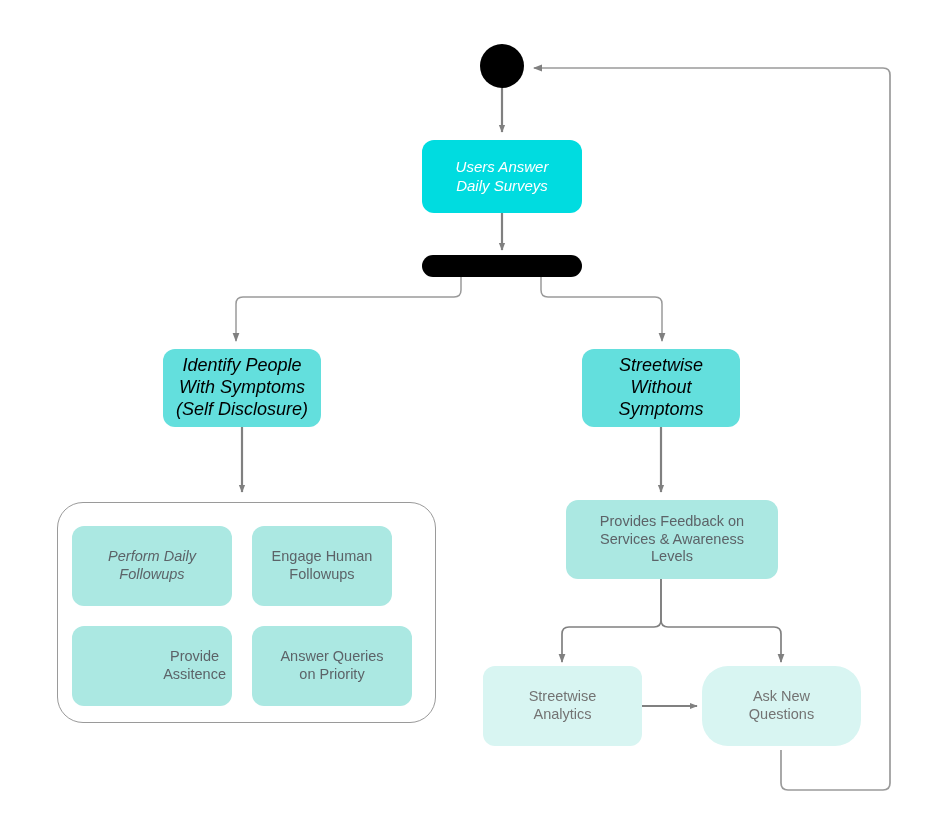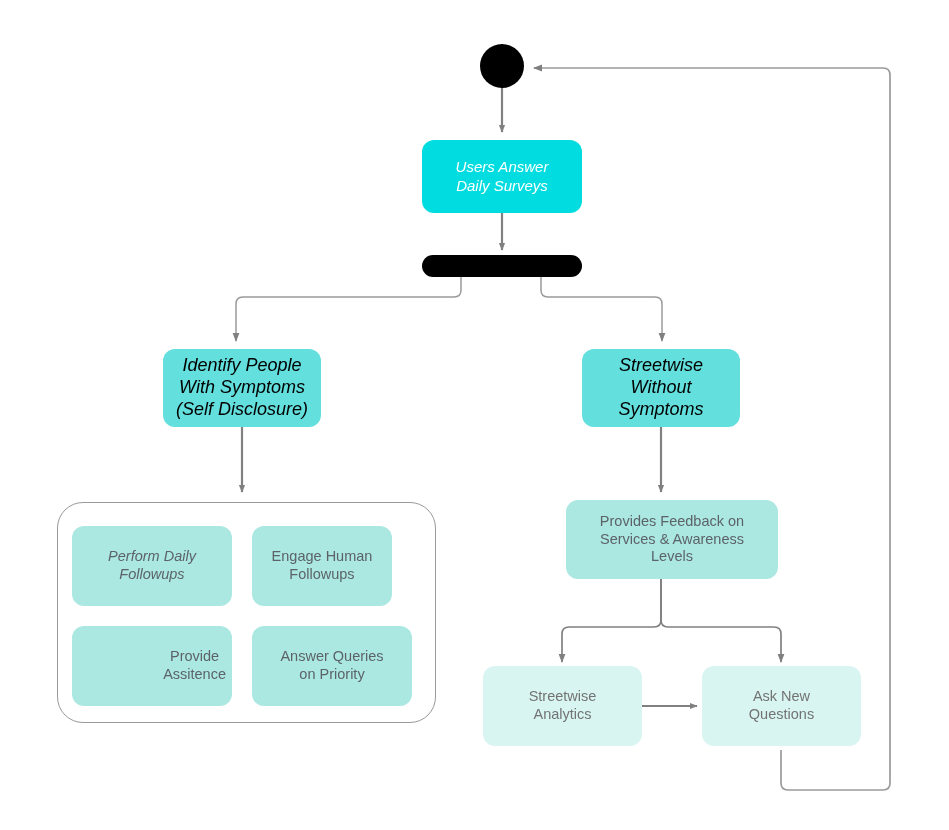--- a/index.html
+++ b/index.html
@@ -166,18 +166,18 @@
   <div class="node lvl3" style="left:252px; top:626px; width:160px; height:80px;">
     <span>Answer Queries
 on Priority</span>
   </div>
 
   <div class="node lvl4" style="left:483px; top:666px; width:159px; height:80px;">
     <span>Streetwise
 Analytics</span>
   </div>
 
-  <div class="node lvl4" style="left:702px; top:666px; width:159px; height:80px;">
+  <div class="node lvl4" style="left:702px; top:666px; width:159px; height:80px;border-radius:26px;">
     <span>Ask New
 Questions</span>
   </div>
 
 </div>
 
 </body></html>

